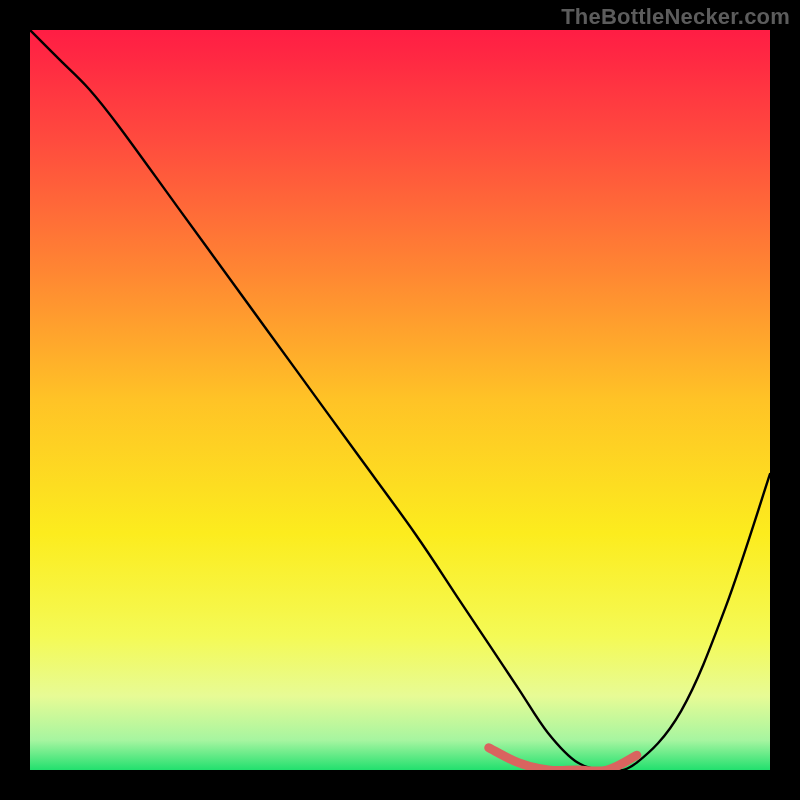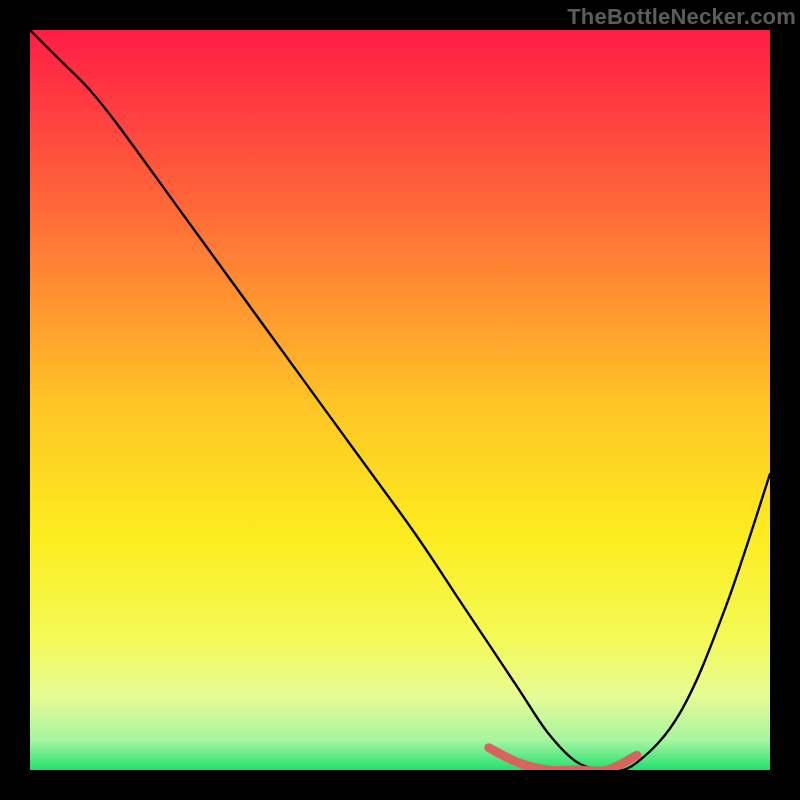--- a/index.html
+++ b/index.html
@@ -13,21 +13,21 @@
   }
   .frame {
     position: relative;
     width: 800px;
     height: 800px;
     background: #000;
   }
   .watermark {
     position: absolute;
     top: 4px;
-    right: 4px;
+    right: 10px;
     color: #5c5c5c;
     font-size: 22px;
     font-weight: 600;
     letter-spacing: 0.2px;
     z-index: 5;
     font-family: Arial, Helvetica, sans-serif;
   }
   .plot {
     position: absolute;
     left: 30px;

